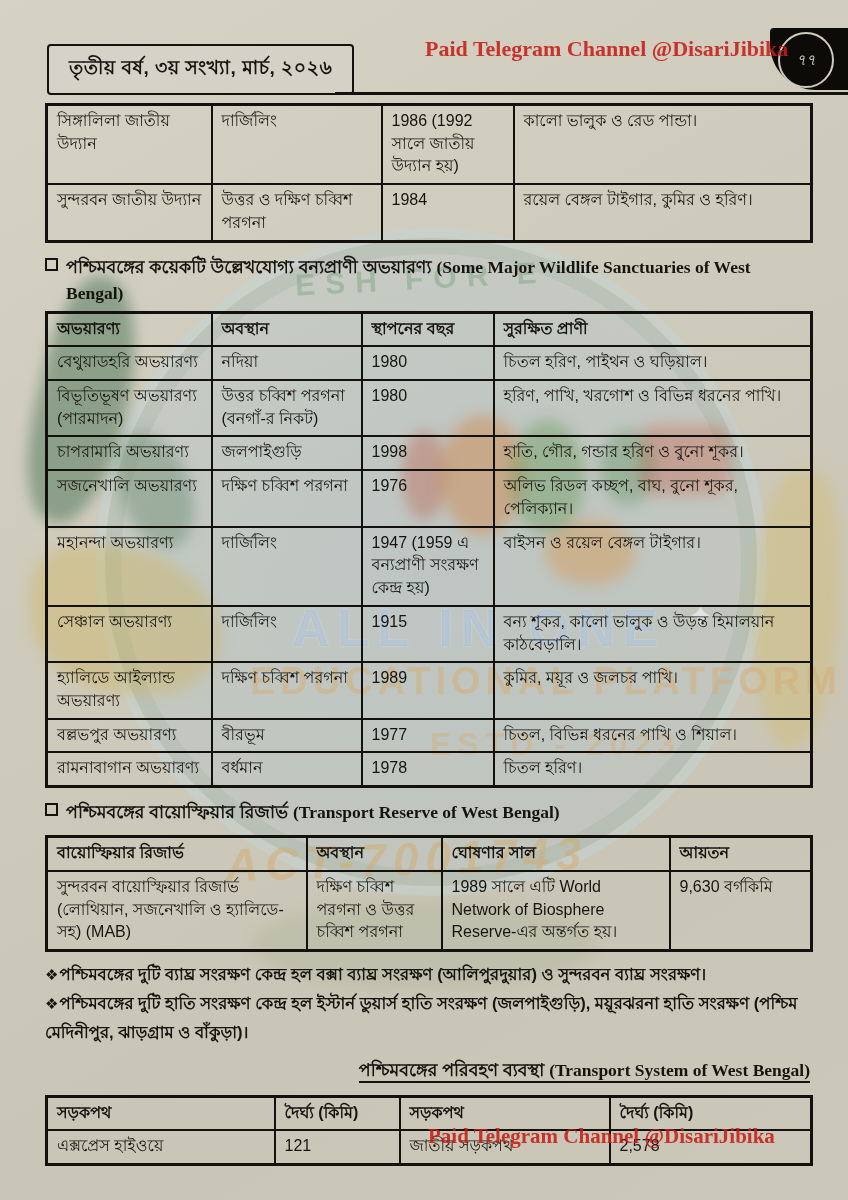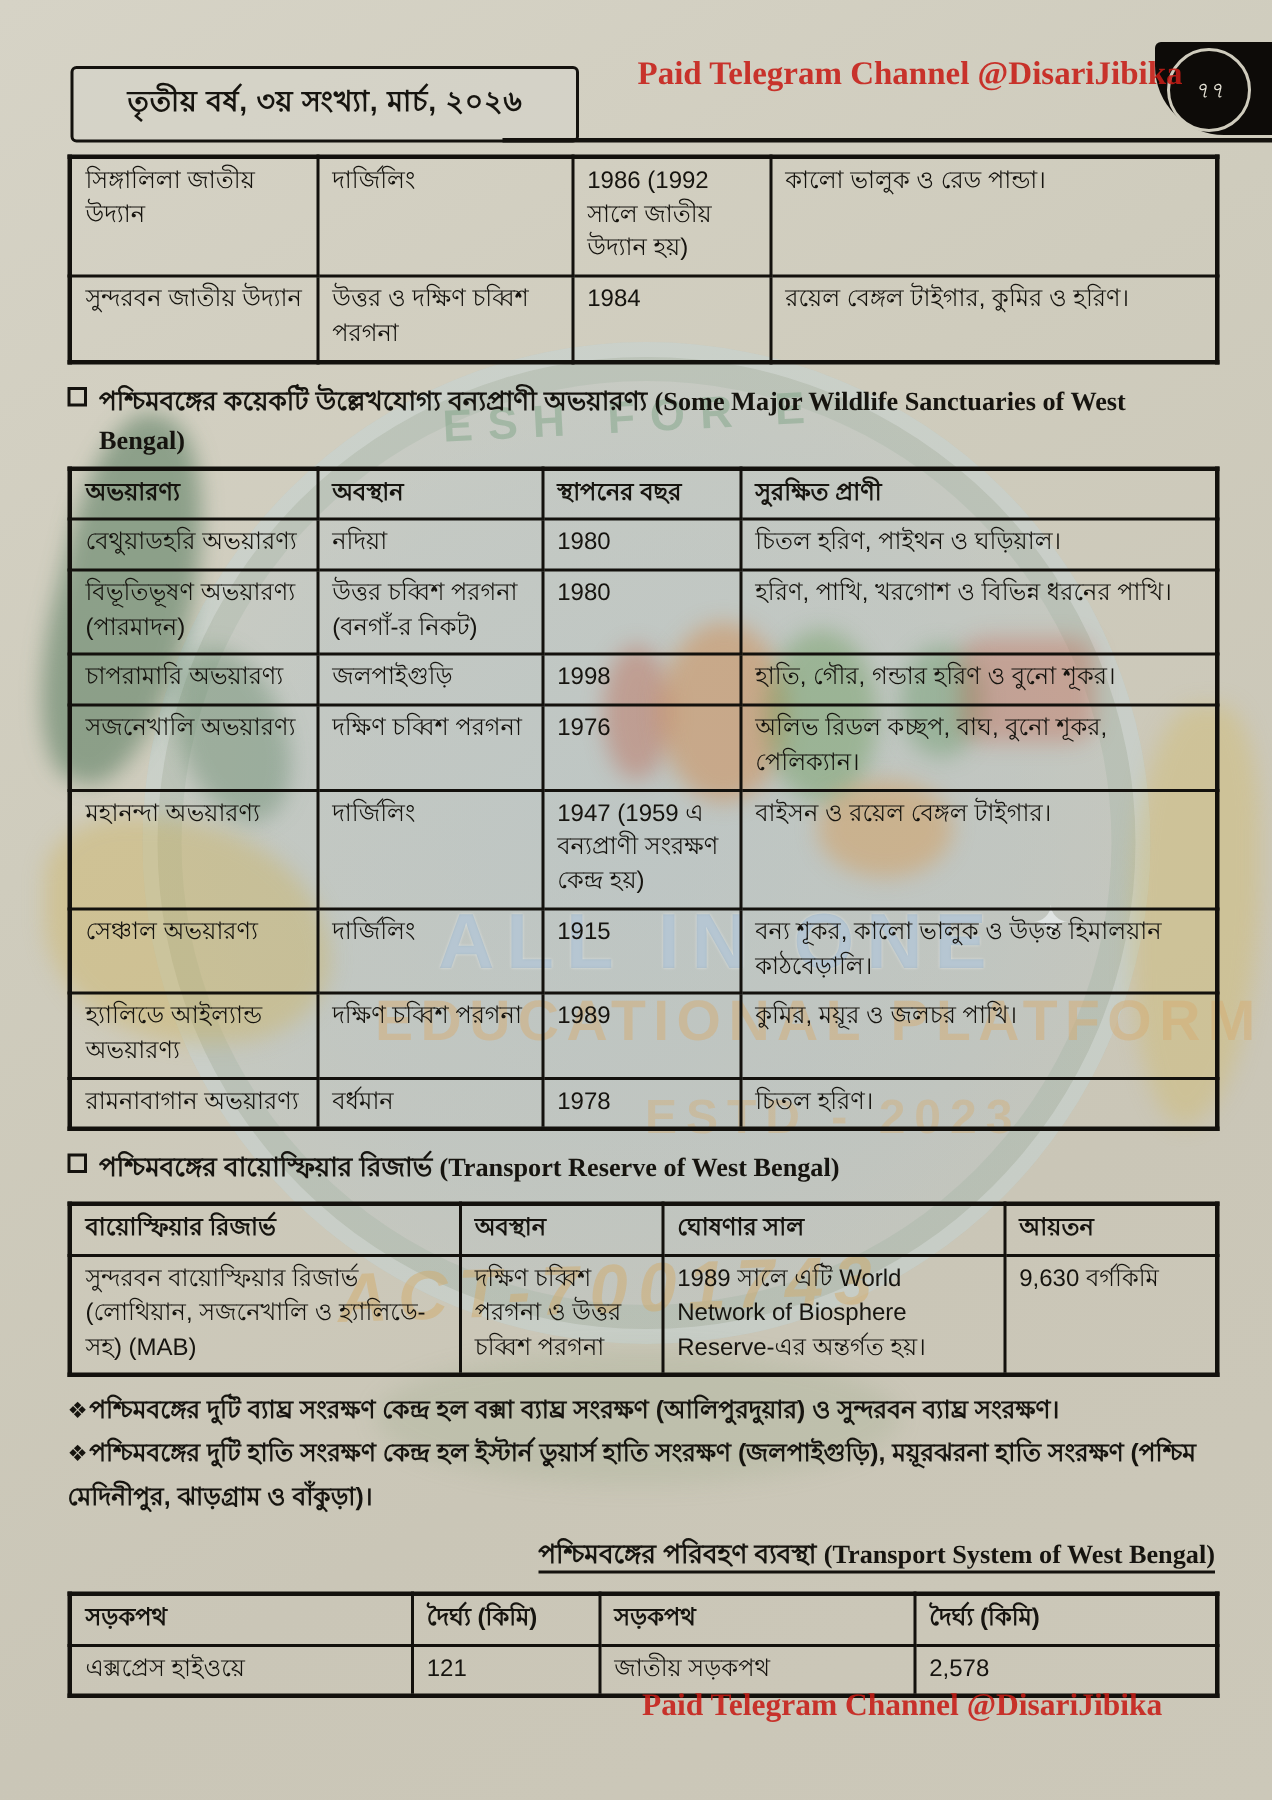--- a/index.html
+++ b/index.html
@@ -35,21 +35,21 @@
   .wm-platform{ left:250px; top:660px; font-size:38px; letter-spacing:5px; color:rgba(213,172,112,.48); }
   .wm-estd{ left:430px; top:726px; font-size:32px; letter-spacing:6px; color:rgba(213,172,112,.40); }
   .wm-contact{ left:225px; top:832px; font-size:46px; letter-spacing:7px; font-style:italic;
     color:rgba(210,168,100,.45); transform:rotate(-2deg); }
   .wm-star{ position:absolute; left:688px; top:598px; font-size:30px; color:rgba(240,244,246,.65); }
   
   .content{ position:relative; z-index:2; padding:28px 38px 0 45px; }
   
   .hdr{ position:relative; height:70px; }
   .issue-box{ position:absolute; left:2px; top:16px; border:2.5px solid #14120e; border-radius:4px;
-    padding:7px 36px 8px; font-size:19px; font-weight:700; letter-spacing:.5px; background:rgba(214,211,201,.6); }
+    padding:7px 20px 8px; font-size:19px; font-weight:700; letter-spacing:.5px; background:rgba(214,211,201,.6); }
   .masthead{ position:absolute; left:395px; top:6px; width:250px; text-align:center; }
   .mast-tag{ font-size:11px; font-weight:800; text-align:left; margin-left:4px; border-bottom:2px solid #14120e; display:inline-block; float:left; }
   .mast-title{ clear:both; font-size:25px; font-weight:900; letter-spacing:0px; color:#0b0a08;
     transform:scaleY(1.08); text-shadow:.6px 0 #0b0a08; white-space:nowrap; }
   .mast-rule{ height:2px; background:#14120e; margin:1px 8px 2px; }
   .mast-sub{ font-size:9.5px; font-weight:800; letter-spacing:.3px; }
   .corner{ position:absolute; right:-38px; top:0px; width:78px; height:62px; background:#0d0b08; border-radius:4px 0 0 46px; }
   .corner-circle{ position:absolute; right:-24px; top:4px; width:56px; height:56px; border-radius:50%;
     background:#0d0b08; border:2px solid #cfccbd; display:flex; align-items:center; justify-content:center;
     font-style:italic; font-size:15px; color:#e8e5d8; }
@@ -193,20 +193,26 @@
             <td>1915</td>
             <td>বন্য শূকর, কালো ভালুক ও উড়ন্ত হিমালয়ান কাঠবেড়ালি।</td>
           </tr>
           <tr>
             <td>হ্যালিডে আইল্যান্ড অভয়ারণ্য</td>
             <td>দক্ষিণ চব্বিশ পরগনা</td>
             <td>1989</td>
             <td>কুমির, ময়ূর ও জলচর পাখি।</td>
           </tr>
           <tr>
+            <td>বল্লভপুর অভয়ারণ্য</td>
+            <td>বীরভূম</td>
+            <td>1977</td>
+            <td>চিতল, বিভিন্ন ধরনের পাখি ও শিয়াল।</td>
+          </tr>
+          <tr>
             <td>রামনাবাগান অভয়ারণ্য</td>
             <td>বর্ধমান</td>
             <td>1978</td>
             <td>চিতল হরিণ।</td>
           </tr>
         </tbody>
     </table>
 
     <div class="sec-title">
       <span class="sq"></span>

